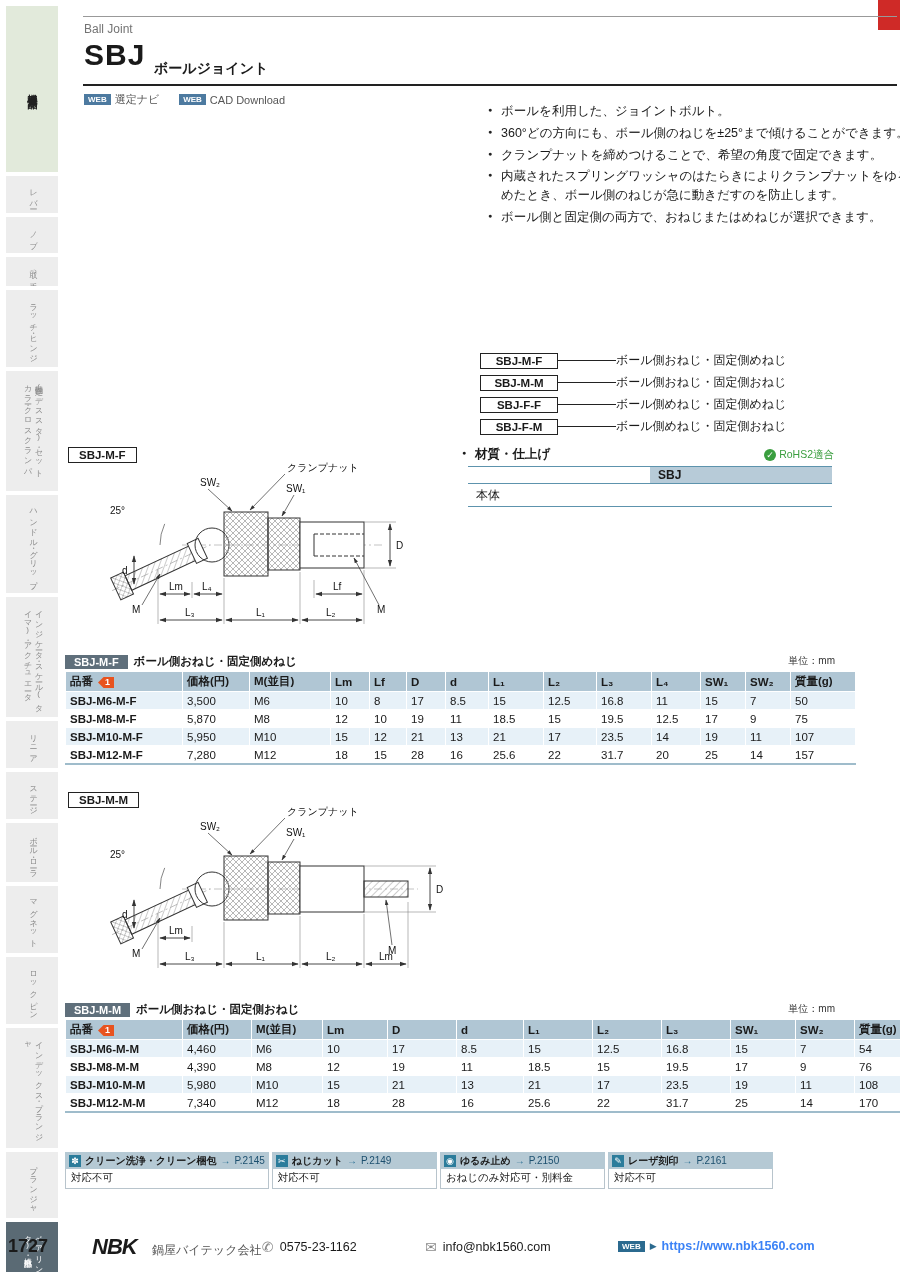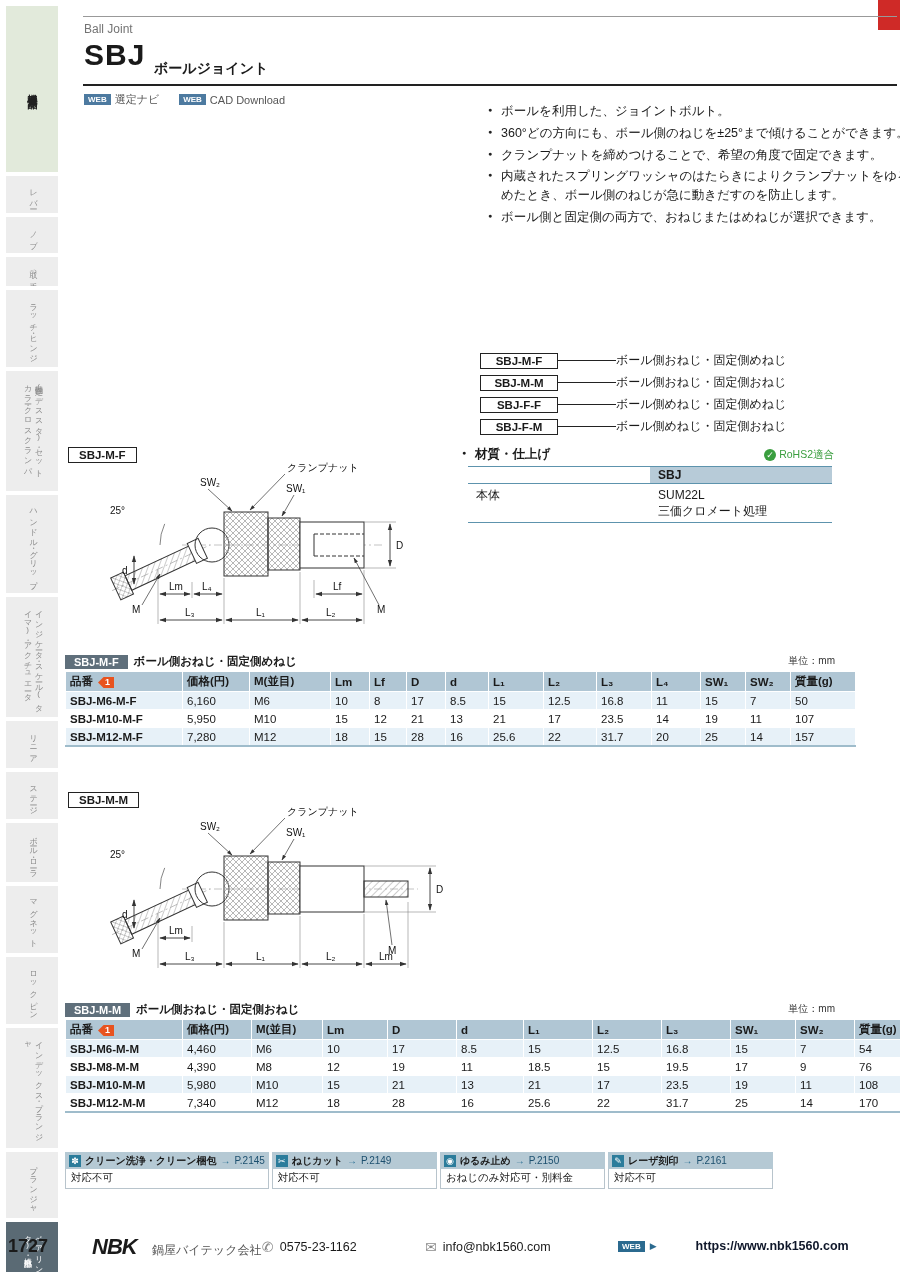--- a/index.html
+++ b/index.html
@@ -98,21 +98,21 @@
   
   .footer{position:absolute;left:0;top:1226px;width:900px;height:46px;}
   .page-num{position:absolute;left:8px;top:10px;font-size:18px;font-weight:bold;}
   .logo{position:absolute;left:92px;top:8px;font-size:22px;font-weight:bold;letter-spacing:-1px;font-style:italic;}
   .company{position:absolute;left:152px;top:16px;font-size:12px;color:#555;}
   .phone{position:absolute;left:262px;top:13px;display:flex;gap:6px;align-items:center;font-size:12.5px;}
   .mail{position:absolute;left:425px;top:13px;display:flex;gap:6px;align-items:center;font-size:12.5px;}
   .webline{position:absolute;left:618px;top:13px;display:flex;gap:5px;align-items:center;font-size:12.5px;}
   .f-icon{color:#8a8a8a;font-size:14px;}
   .web-box{background:#2b6a8f;color:#fff;font-size:8px;font-weight:bold;padding:1px 4px;}
-  .url{color:#0f172a;font-weight:bold;margin-left:34px;}
+  .url{color:#3b82f6;font-weight:bold;}
   .tri{color:#2b6a8f;font-size:9px;}
 </style>
 </head>
 <body>
 
 <div class="corner-mark"></div>
 
 <nav class="sidebar">
 
 <div class="side-item top">
@@ -222,24 +222,20 @@
     <span>RoHS2適合</span>
   </span>
 </div>
 <div class="mat-table">
   <div class="mat-row">
     <div></div>
     <div class="h">SBJ</div>
   </div>
   <div class="mat-row">
     <div class="c">本体</div>
-    <div class="c">
-      <div>SUM22L</div>
-      <div>三価クロメート処理</div>
-    </div>
   </div>
 </div>
 
 <div class="diag-label mf">SBJ-M-F</div>
 <svg class="diag-svg mf" viewBox="0 0 395 190">
   <defs>
     <pattern id="h1" patternUnits="userSpaceOnUse" width="5" height="5" patternTransform="rotate(45)">
         <line x1="0" y1="0" x2="0" y2="5" stroke="#999" stroke-width="1"></line>
       </pattern>
     <pattern id="x1" patternUnits="userSpaceOnUse" width="6" height="6">
@@ -328,33 +324,49 @@
           <th>L₃</th>
           <th>L₄</th>
           <th>SW₁</th>
           <th>SW₂</th>
           <th>質量(g)</th>
         </tr>
       </thead>
     <tbody>
         <tr>
           <th>SBJ-M6-M-F</th>
-          <td>6,160</td>
+          <td>3,500</td>
           <td>M6</td>
           <td>10</td>
           <td>8</td>
           <td>17</td>
           <td>8.5</td>
           <td>15</td>
           <td>12.5</td>
           <td>16.8</td>
           <td>11</td>
           <td>15</td>
           <td>7</td>
           <td>50</td>
+        </tr>
+        <tr>
+          <th>SBJ-M8-M-F</th>
+          <td>5,870</td>
+          <td>M8</td>
+          <td>12</td>
+          <td>10</td>
+          <td>19</td>
+          <td>11</td>
+          <td>18.5</td>
+          <td>15</td>
+          <td>19.5</td>
+          <td>12.5</td>
+          <td>17</td>
+          <td>9</td>
+          <td>75</td>
         </tr>
         <tr>
           <th>SBJ-M10-M-F</th>
           <td>5,950</td>
           <td>M10</td>
           <td>15</td>
           <td>12</td>
           <td>21</td>
           <td>13</td>
           <td>21</td>

